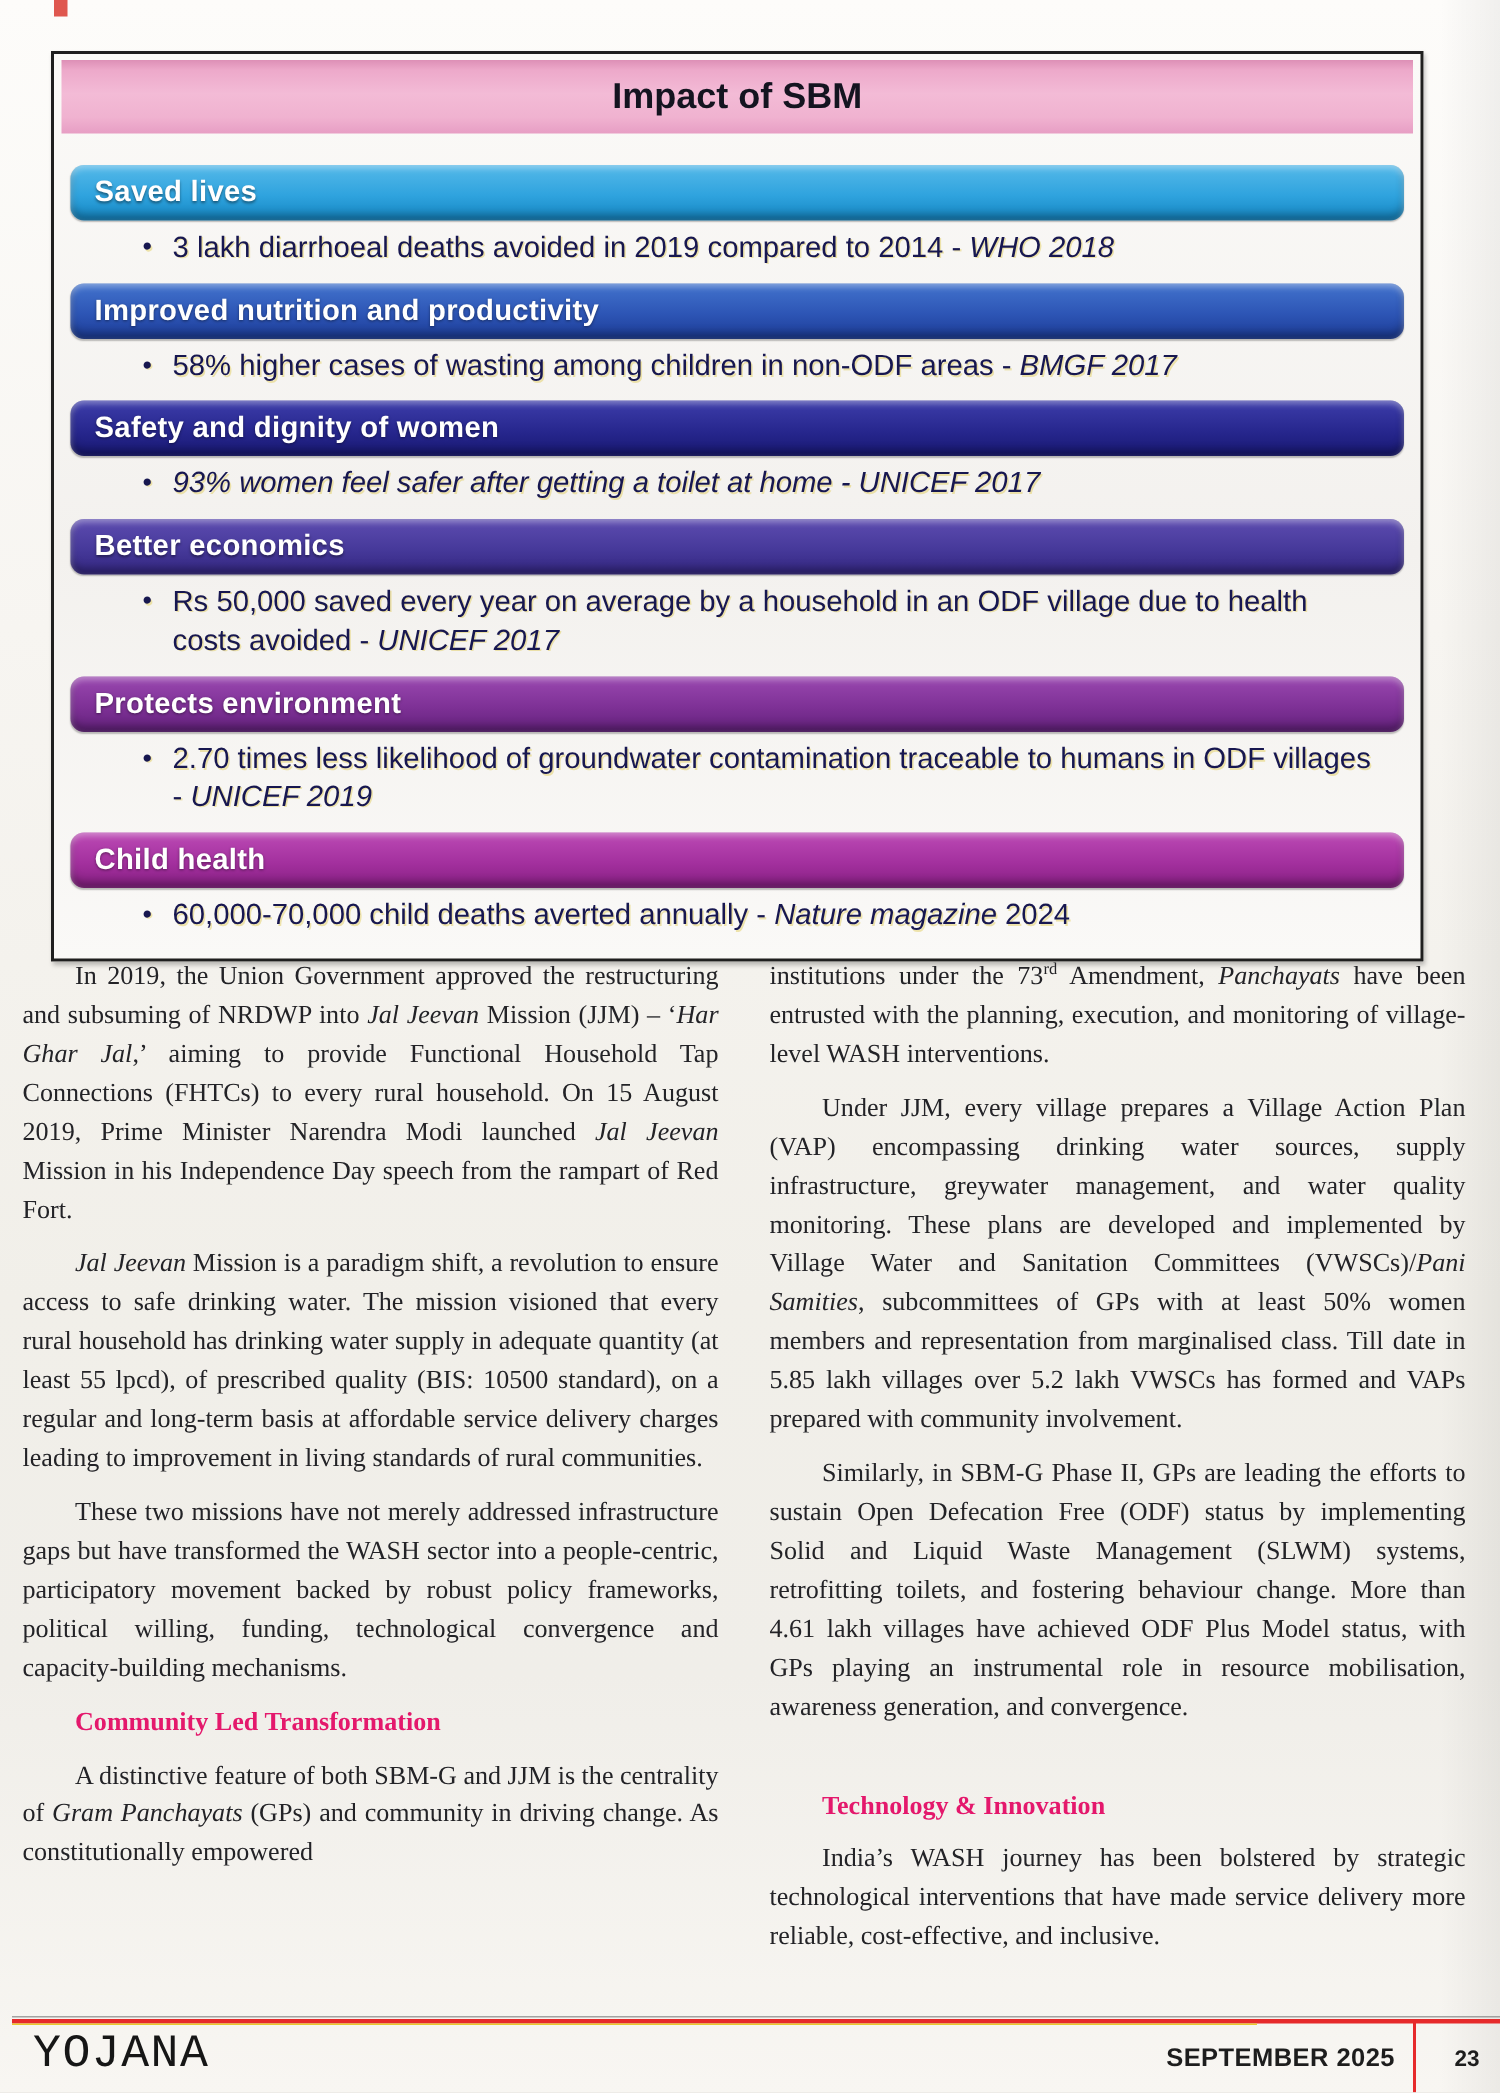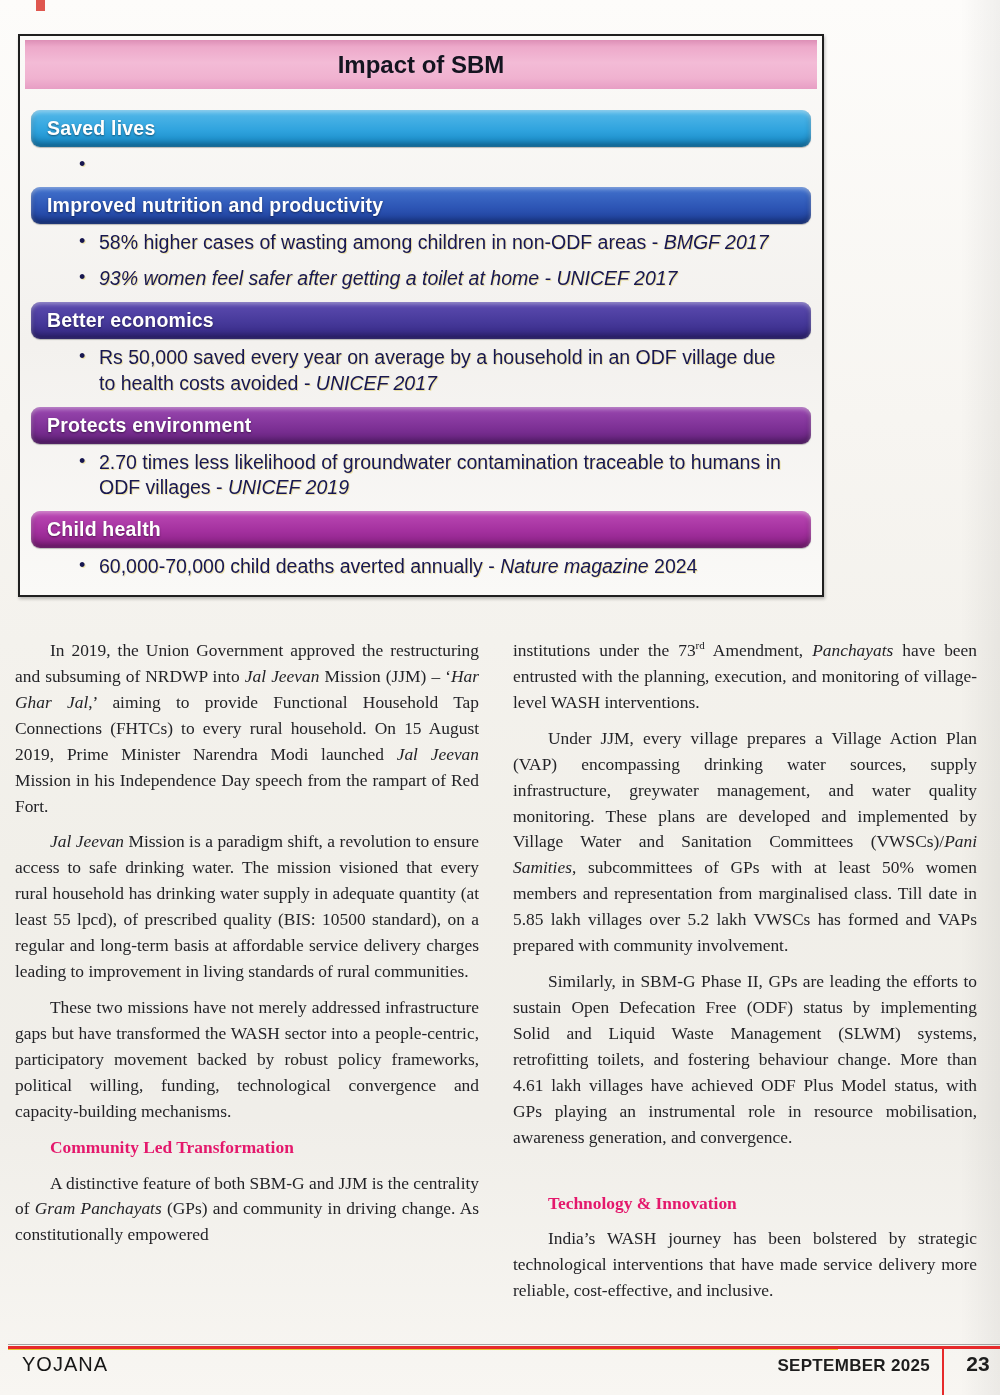--- a/index.html
+++ b/index.html
@@ -10,21 +10,21 @@
     background:
       linear-gradient(90deg, rgba(0,0,0,0) 96%, rgba(0,0,0,0.05) 100%),
       linear-gradient(180deg,#fdfcfa 0%,#f7f5f1 30%,#f1efe9 62%,#f0eee9 80%,#f8f6f2 100%);
     font-family:"Liberation Serif",serif;
     overflow:hidden;
   }
   .corner-mark{position:absolute;left:36px;top:0;width:9px;height:11px;background:#d93a30;opacity:.85;}
 
   
   .impact-box{
-    position:absolute;left:18px;top:34px;width:806px;box-sizing:border-box;
+    position:absolute;left:34px;top:34px;width:915px;box-sizing:border-box;
     border:2px solid #1f1f1f;
     background:linear-gradient(180deg,#fbfaf8 0%,#f3f1ee 55%,#faf9f7 100%);
     padding:4px 5px 10px 5px;
     box-shadow:1px 2px 3px rgba(0,0,0,.25);
   }
   .impact-title{
     height:49px;
     background:linear-gradient(180deg,#dd8fb6 0%,#eda9ca 14%,#f3bbd6 46%,#f0b2d0 78%,#e79ec4 100%);
     display:flex;align-items:center;justify-content:center;
     font-family:"Liberation Sans",sans-serif;font-weight:bold;font-size:24px;color:#141420;
@@ -66,57 +66,61 @@
   .footer-rule-red{position:absolute;left:8px;right:0;top:1346px;height:2.5px;background:#e62a2b;}
   .footer-rule-yellow{position:absolute;left:8px;width:830px;top:1348.5px;height:1.5px;background:#e8c92c;}
   .footer-rule-gray{position:absolute;left:8px;right:0;top:1343.5px;height:1.5px;background:#8d8d8d;opacity:.8;}
   .footer-vline{position:absolute;right:56px;top:1346px;width:2.5px;height:49px;background:#e62a2b;}
   .footer-content{
     position:absolute;left:0;right:0;top:1352px;
     display:flex;justify-content:space-between;align-items:baseline;
     padding:0 0 0 22px;
   }
   .magazine-name{
-    font-family:Liberation Sans, sans-serif;font-size:20px;color:#161616;letter-spacing:1px;
+    font-family:Liberation Mono, monospace;font-size:31px;color:#161616;letter-spacing:1px;
   }
   .footer-right{display:flex;align-items:baseline;}
   .issue-date{
     font-family:"Liberation Sans",sans-serif;font-weight:bold;font-size:17px;color:#1d1d1d;
     letter-spacing:.3px;margin-right:26px;
   }
   .page-number{
-    font-family:"Liberation Sans",sans-serif;font-weight:bold;font-size:21px;color:#1d1d1d;
+    font-family:"Liberation Sans",sans-serif;font-weight:bold;font-size:15px;color:#1d1d1d;
     width:44px;text-align:center;
   }
 </style>
 </head>
 <body>
 
 <div class="page">
   <div class="corner-mark"></div>
 
   <div class="impact-box">
     <div class="impact-title">Impact of SBM</div>
     <div class="impact-body">
 
       <div class="impact-banner" style="background: linear-gradient(rgb(85, 185, 233) 0%, rgb(47, 163, 222) 55%, rgb(20, 134, 194) 100%);">
         <span class="banner-label">Saved lives</span>
       </div>
       <div class="impact-bullet">
         <span class="dot">•</span>
+        <span class="bullet-text">3 lakh diarrhoeal deaths avoided in 2019 compared to 2014 - <em>WHO 2018</em></span>
       </div>
 
       <div class="impact-banner" style="background: linear-gradient(rgb(66, 115, 205) 0%, rgb(45, 85, 181) 55%, rgb(28, 60, 151) 100%);">
         <span class="banner-label">Improved nutrition and productivity</span>
       </div>
       <div class="impact-bullet">
         <span class="dot">•</span>
         <span class="bullet-text">58% higher cases of wasting among children in non-ODF areas - <em>BMGF 2017</em></span>
       </div>
 
+      <div class="impact-banner" style="background: linear-gradient(rgb(61, 61, 170) 0%, rgb(39, 39, 142) 55%, rgb(24, 24, 115) 100%);">
+        <span class="banner-label">Safety and dignity of women</span>
+      </div>
       <div class="impact-bullet">
         <span class="dot">•</span>
         <span class="bullet-text"><em>93% women feel safer after getting a toilet at home - UNICEF 2017</em></span>
       </div>
 
       <div class="impact-banner" style="background: linear-gradient(rgb(93, 76, 176) 0%, rgb(70, 57, 154) 55%, rgb(51, 38, 128) 100%);">
         <span class="banner-label">Better economics</span>
       </div>
       <div class="impact-bullet">
         <span class="dot">•</span>

